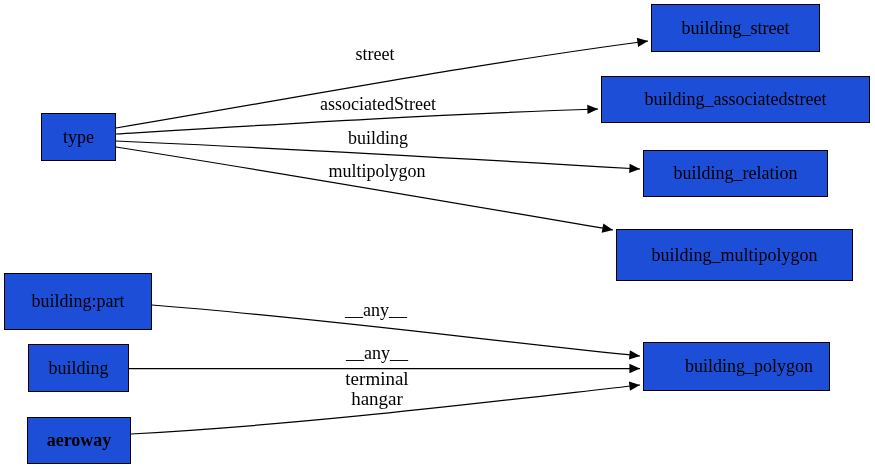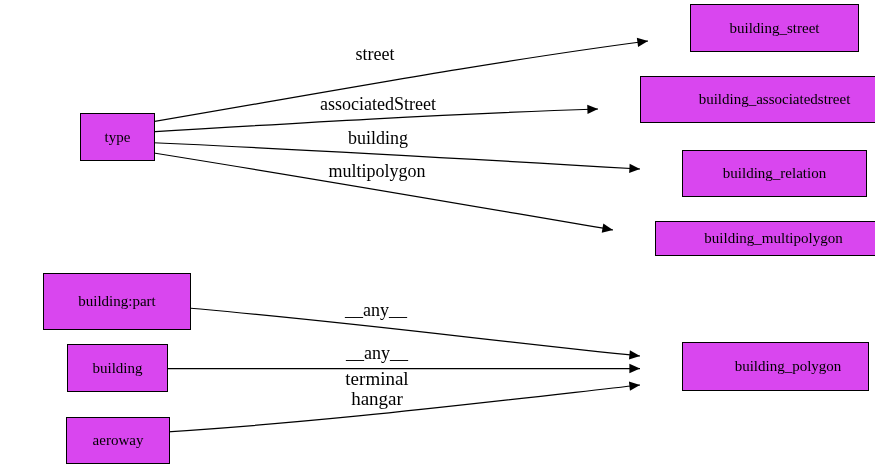--- a/index.html
+++ b/index.html
@@ -19,28 +19,27 @@
     position: absolute;
     left: 0;
     top: 0;
     width: 875px;
     height: 469px;
   }
   .node {
     position: absolute;
     box-sizing: border-box;
     border: 1.4px solid #000000;
-    background: #d946ef;
+    background: #1d4ed8;
     display: flex;
     align-items: center;
     justify-content: center;
-    font-size: 15px;
+    font-size: 18px;
     color: #000000;
     white-space: nowrap;
-    margin-left: 39px;
   }
   .edge-label {
     position: absolute;
     transform: translateX(-50%);
     font-size: 18px;
     line-height: 19px;
     color: #000000;
     white-space: nowrap;
     text-align: center;
   }
@@ -50,25 +49,25 @@
     font-size: 19px;
     line-height: 20px;
     color: #000000;
     white-space: nowrap;
     text-align: center;
   }
   
   #node-type                      { left: 41px;  top: 113px; width: 75px;  height: 48px; }
   #node-building-part             { left: 4px;   top: 273px; width: 148px; height: 57px; }
   #node-building                  { left: 28px;  top: 344px; width: 101px; height: 48px; }
-  #node-aeroway                   { left: 27px;  top: 417px; width: 104px; height: 47px; }
+  #node-aeroway                   { left: 27px;  top: 417px; width: 104px; height: 47px; font-weight: bold; }
   #node-building-street           { left: 651px; top: 4px;   width: 169px; height: 48px; }
   #node-building-associatedstreet { left: 601px; top: 76px;  width: 269px; height: 47px; }
   #node-building-relation         { left: 643px; top: 150px; width: 185px; height: 47px; }
-  #node-building-multipolygon     { left: 616px; top: 221px; width: 237px; height: 35px; }
+  #node-building-multipolygon     { left: 616px; top: 229px; width: 237px; height: 52px; }
   #node-building-polygon          { left: 643px; top: 342px; width: 187px; height: 49px; padding-left: 25px; }
   
   #label-street          { left: 375px; top: 45px;  }
   #label-associatedstreet{ left: 378px; top: 95px;  }
   #label-building        { left: 378px; top: 129px; }
   #label-multipolygon    { left: 377px; top: 162px; }
   #label-any-part        { left: 376px; top: 301px; }
   #label-any-building    { left: 377px; top: 344px; }
   #label-terminal-hangar { left: 377px; top: 369px; }
 </style>

